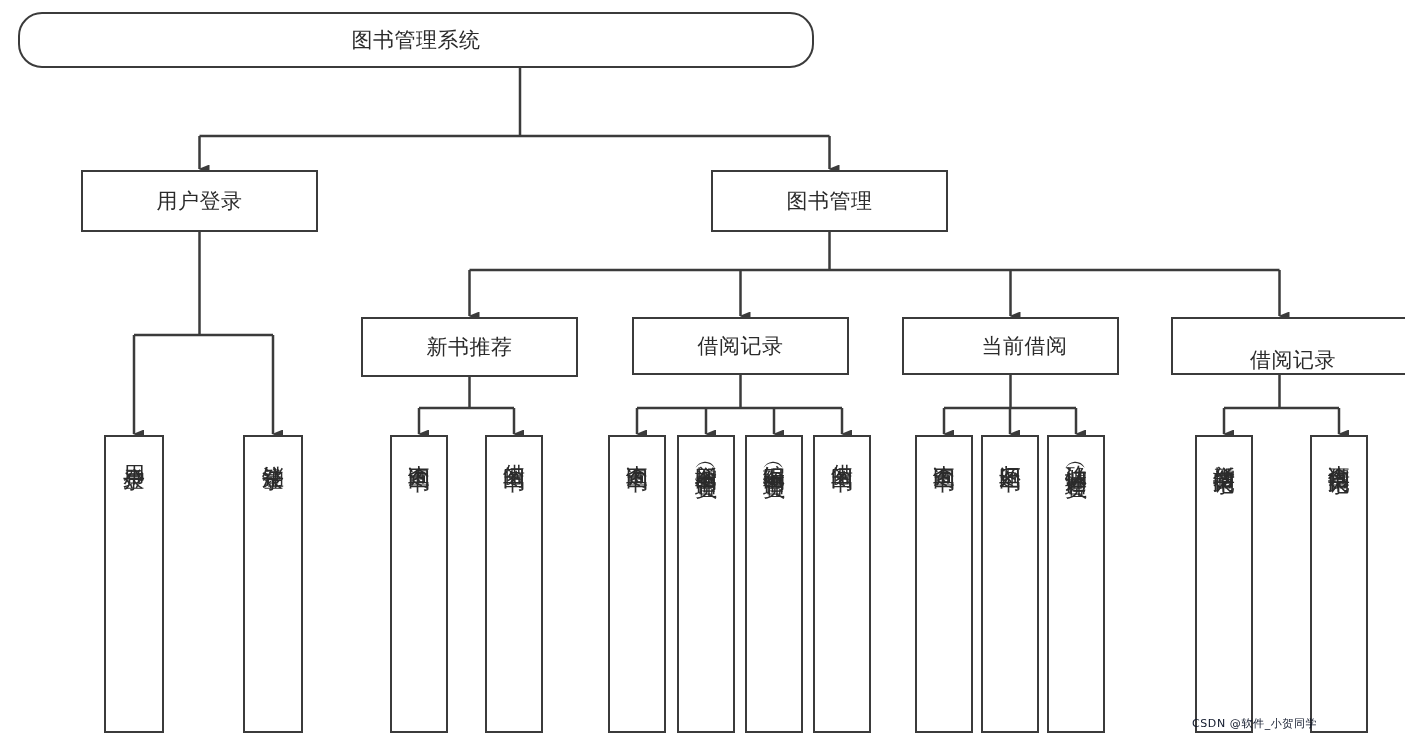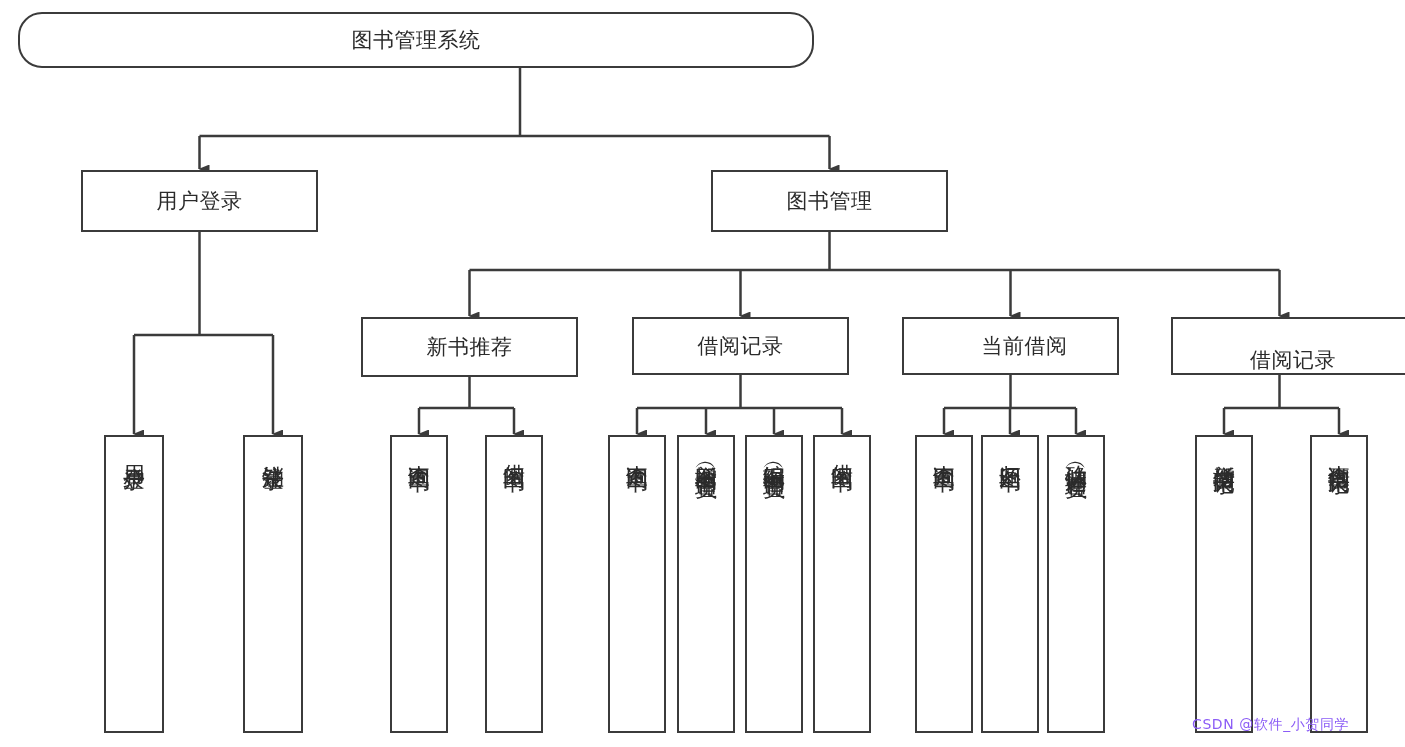--- a/index.html
+++ b/index.html
@@ -53,22 +53,22 @@
   }
   .node.vertical .node-label {
     writing-mode: vertical-rl;
     text-orientation: upright;
     font-size: 22px;
     letter-spacing: 2px;
     line-height: 1;
   }
   #watermark {
     position: absolute;
-    color: #8b5cf6;
-    font-size: 14px;
+    color: #0f172a;
+    font-size: 11px;
     letter-spacing: 0.6px;
     white-space: nowrap;
     user-select: none;
   }
 </style>
 </head>
 <body>
 
 <div id="diagram-root">
   <svg class="connectors" viewBox="0 0 1405 747">

